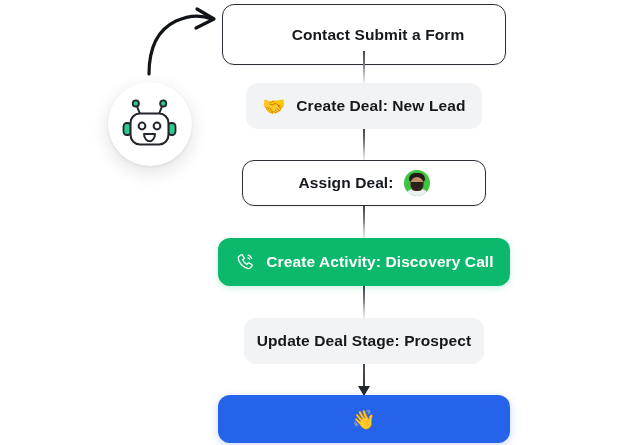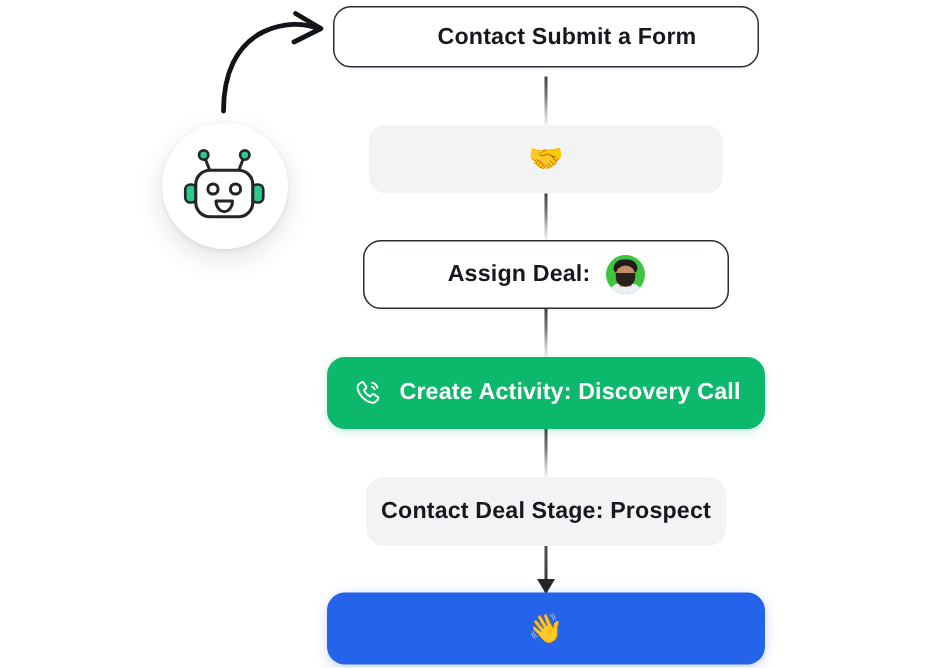--- a/index.html
+++ b/index.html
@@ -226,30 +226,31 @@
         <circle cx="21" cy="28" r="3.4" fill="#ffffff" stroke="#22262c" stroke-width="2"></circle>
         <circle cx="36" cy="28" r="3.4" fill="#ffffff" stroke="#22262c" stroke-width="2"></circle>
 
         <path d="M23 36 H34 C34 40.6, 30.8 43.2, 28.5 43.2 C26.2 43.2, 23 40.6, 23 36 Z" fill="#ffffff" stroke="#22262c" stroke-width="2" stroke-linejoin="round"></path>
       </svg>
     </span>
   </div>
 
   <div class="flow">
 
-    <div class="node node-outline" style="left:4px; top:4px; width:284px; height:41px;padding-left:28px;">
+    <div class="node node-outline" style="left:4px; top:4px; width:284px; height:61px;padding-left:28px;">
       <span class="node-label">Contact Submit a Form</span>
     </div>
 
     <div class="connector" style="top:51px; height:32px;">
       <span class="line"></span>
     </div>
 
     <div class="node node-muted" style="left:28px; top:83px; width:236px; height:46px;">
       <span class="emoji">🤝</span>
+      <span class="node-label">Create Deal: New Lead</span>
     </div>
 
     <div class="connector" style="top:129px; height:31px;">
       <span class="line"></span>
     </div>
 
     <div class="node node-outline" style="left:24px; top:160px; width:244px; height:46px;align-items:center;">
       <span class="node-label">Assign Deal:</span>
       <span class="avatar">
         <span class="av-body"></span>
@@ -273,21 +274,21 @@
         </svg>
       </span>
       <span class="node-label">Create Activity: Discovery Call</span>
     </div>
 
     <div class="connector" style="top:286px; height:32px;">
       <span class="line"></span>
     </div>
 
     <div class="node node-muted" style="left:26px; top:318px; width:240px; height:46px;">
-      <span class="node-label">Contact Deal Stage: Prospect</span>
+      <span class="node-label">Update Deal Stage: Prospect</span>
     </div>
 
     <div class="connector with-head" style="top:364px; height:31px;">
       <span class="line"></span>
       <span class="head"></span>
     </div>
 
     <div class="node node-blue" style="left:0px; top:395px; width:292px; height:48px;">
       <span class="emoji">👋</span>
     </div>

